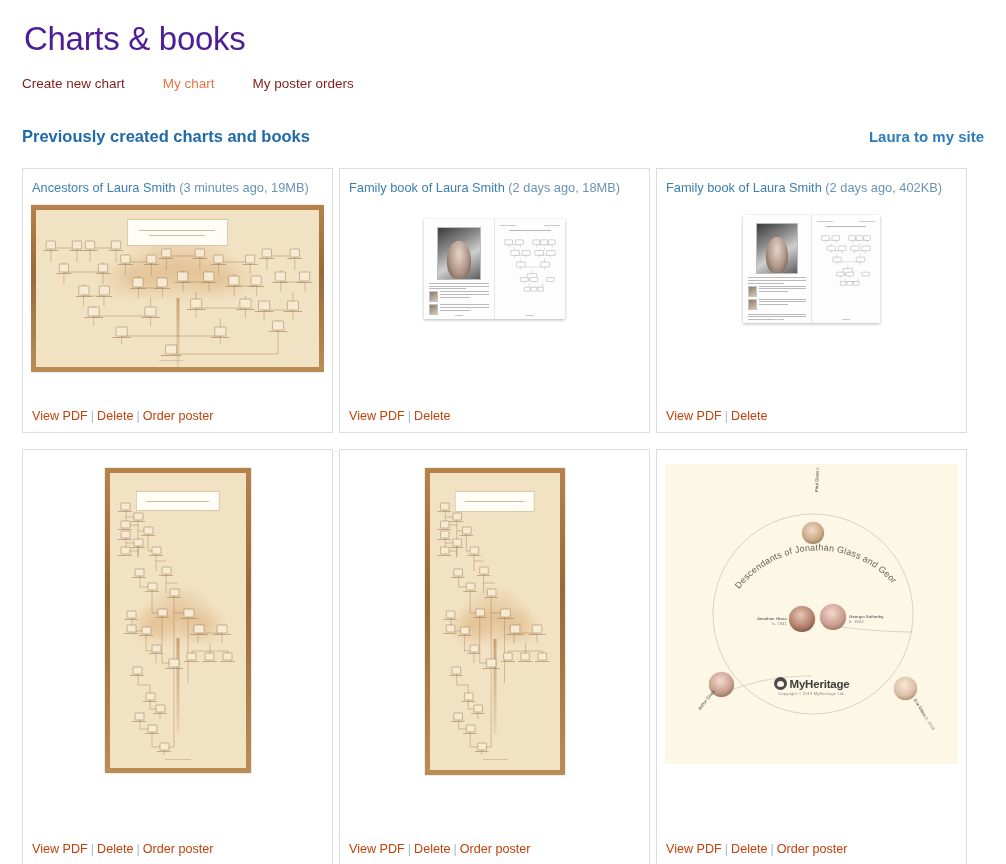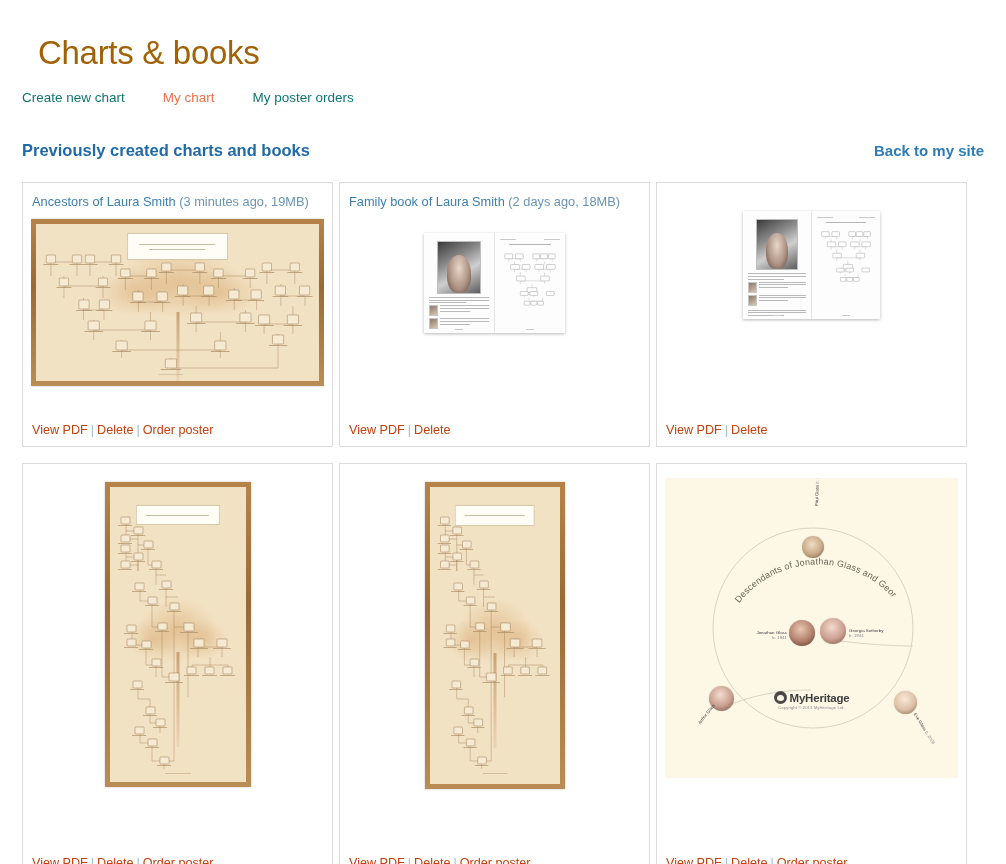--- a/index.html
+++ b/index.html
@@ -8,31 +8,31 @@
     width: 1006px; height: 864px;
     background: #ffffff;
     font-family: "Liberation Sans", sans-serif;
     overflow: hidden;
   }
   .page { position: relative; width: 1006px; height: 864px; padding: 0 22px; }
 
   .page-title {
     font-size: 33px;
     font-weight: 400;
-    color: #a16207;
+    color: #4c1d95;
     letter-spacing: -0.3px;
-    margin: 16px;
+    margin: 2px;
     padding-top: 16px;
     line-height: 42px;
   }
 
   .nav { margin-top: 16px; display: flex; align-items: center; }
   .nav-item {
     font-size: 13.5px;
-    color: #0f766e;
+    color: #7f1d1d;
     margin-right: 38px;
     text-decoration: none;
     cursor: pointer;
     white-space: nowrap;
   }
   .nav-item.active { color: #e8734a; }
 
   .section-head {
     margin-top: 36px;
     display: flex;
@@ -254,21 +254,21 @@
   <h1 class="page-title">Charts &amp; books</h1>
 
   <div class="nav">
     <a class="nav-item">Create new chart</a>
     <a class="nav-item active">My chart</a>
     <a class="nav-item">My poster orders</a>
   </div>
 
   <div class="section-head">
     <h2 class="section-title">Previously created charts and books</h2>
-    <a class="back-link">Back to my site</a>
+    <a class="back-link">Laura to my site</a>
   </div>
 
   <div class="grid">
 
     <div class="card row1">
       <a class="card-title"><span>Ancestors of Laura Smith</span> <span class="meta">(3 minutes ago, 19MB)</span></a>
       <div class="thumb-wrap">
         <div class="poster poster-h">
           <div class="poster-inner">
             <div class="tree-bg"></div>
@@ -453,20 +453,21 @@
               </div>
           </div>
         </div>
       </div>
       <div class="card-actions">
         <a>View PDF</a><span class="sep">|</span><a>Delete</a>
       </div>
     </div>
 
     <div class="card row1">
+      <a class="card-title"><span>Family book of Laura Smith</span> <span class="meta">(2 days ago, 402KB)</span></a>
       <div class="thumb-wrap" style="padding-top:18px">
         <div class="book book-lg">
           <div class="book-page left">
             <div class="portrait"></div>
             <div class="lines">
               <div class="ln"></div>
                 <div class="ln"></div>
                 <div class="ln s"></div>
             </div>
             <div class="thumbs-row">

